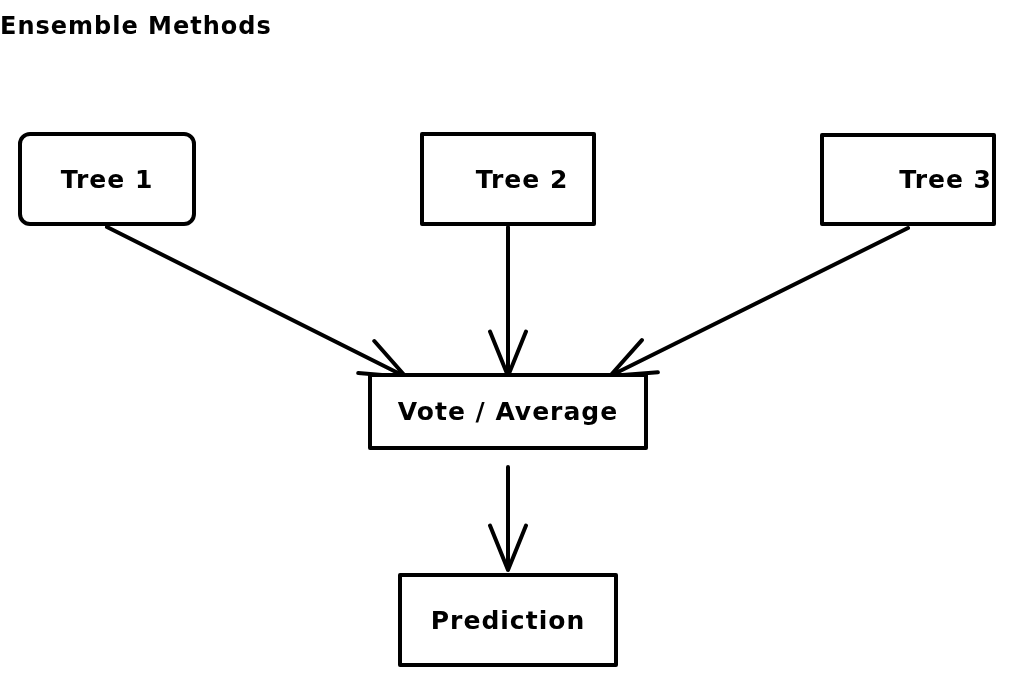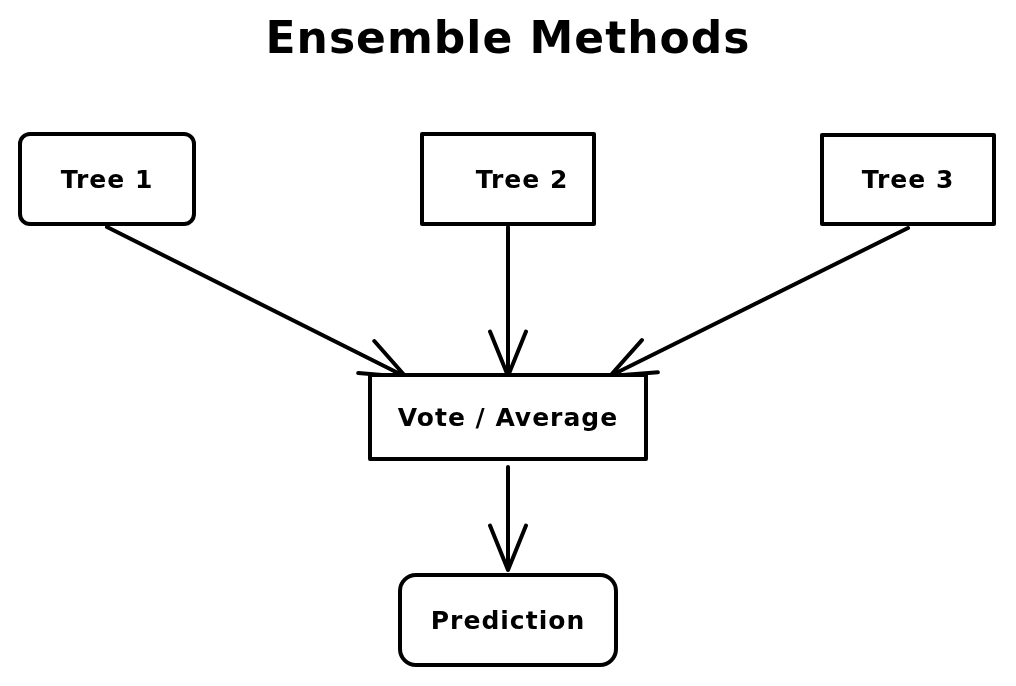--- a/index.html
+++ b/index.html
@@ -14,22 +14,22 @@
     background: #ffffff;
     overflow: hidden;
     font-family: "DejaVu Sans", "Liberation Sans", sans-serif;
     color: #000000;
   }
   .diagram-title {
     position: absolute;
     top: 12px;
     left: 0;
     width: 100%;
-    text-align: center;
-    font-size: 44px;
+    text-align: left;
+    font-size: 24px;
     font-weight: 700;
     letter-spacing: 1px;
     color: #000000;
   }
   .edge-layer {
     position: absolute;
     top: 0;
     left: 0;
     width: 1016px;
     height: 686px;
@@ -67,25 +67,25 @@
     </svg>
 
   <div class="node" style="left: 18px; top: 132px; width: 178px; height: 94px; border-radius: 12px;">
     <span class="node-label">Tree 1</span>
   </div>
 
   <div class="node" style="left: 420px; top: 132px; width: 176px; height: 94px; padding-left: 28px;">
     <span class="node-label">Tree 2</span>
   </div>
 
-  <div class="node" style="left: 820px; top: 133px; width: 176px; height: 93px;">
+  <div class="node" style="left: 820px; top: 133px; width: 176px; height: 93px; justify-content: flex-end;">
     <span class="node-label">Tree 3</span>
   </div>
 
-  <div class="node" style="left: 368px; top: 373px; width: 280px; height: 88px;">
+  <div class="node" style="left: 368px; top: 373px; width: 280px; height: 77px;">
     <span class="node-label">Vote / Average</span>
   </div>
 
-  <div class="node" style="left: 398px; top: 573px; width: 220px; height: 94px; border-radius: 18px;">
+  <div class="node" style="left: 398px; top: 573px; width: 220px; height: 94px;">
     <span class="node-label">Prediction</span>
   </div>
 
 </div>
 
 </body></html>

